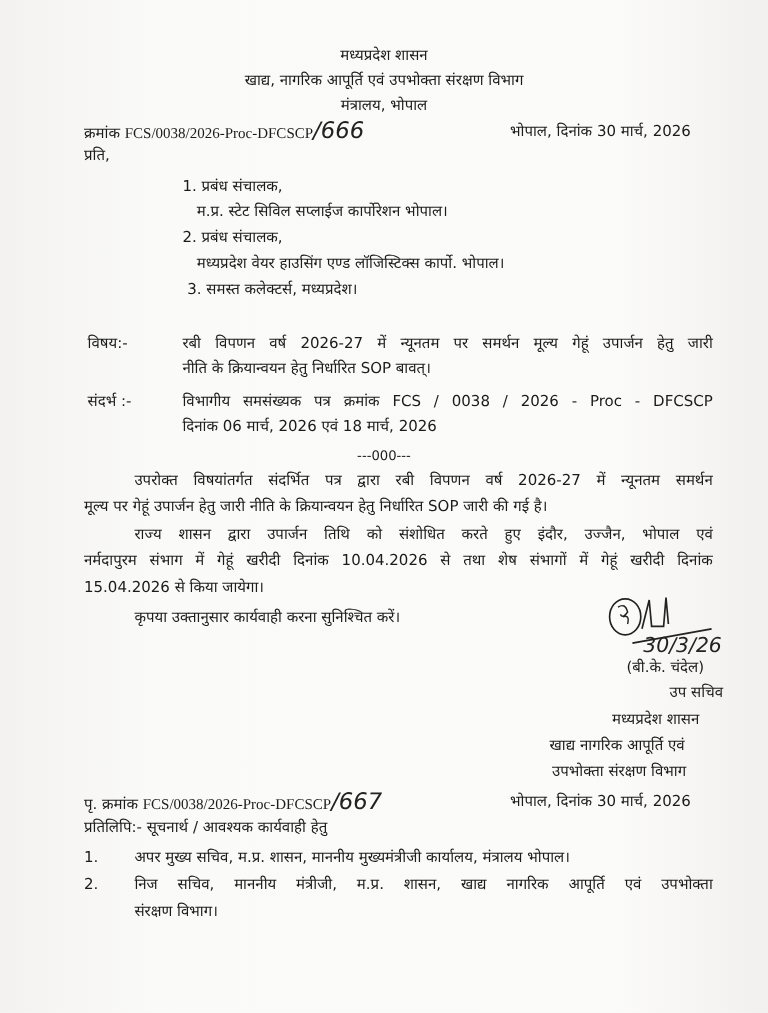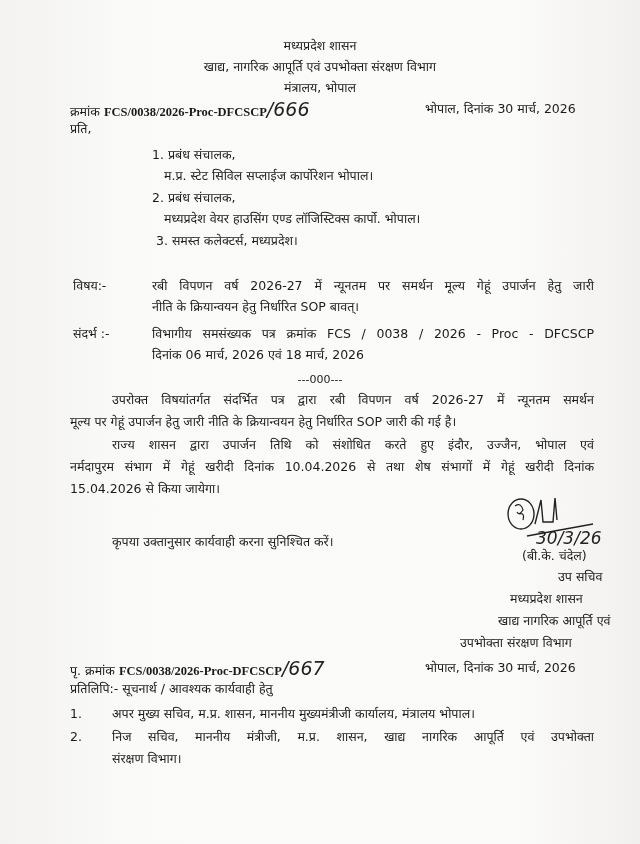--- a/index.html
+++ b/index.html
@@ -8,21 +8,21 @@
     background:#f7f6f4;
     font-family: "DejaVu Sans", "Liberation Sans", sans-serif;
     color:#1b1b1b;
     position:relative;
   }
   .page { position:absolute; left:0; top:0; width:640px; height:844px;
     background: linear-gradient(90deg,#f3f2f0 0%,#fafaf9 20%,#fbfbfa 80%,#f2f0ee 100%); }
   .ln { position:absolute; white-space:nowrap; font-size:12.5px; line-height:16px; }
   .c { left:0; width:640px; text-align:center; }
   .hand { font-family:"DejaVu Sans", sans-serif; font-style:italic; font-size:19px; color:#222; }
-  .serif { font-family:"Liberation Serif", serif; font-weight:bold; }
+  .serif { font-family:"Liberation Serif", serif; font-weight:normal; }
   .sig { position:absolute; left:505px; top:496px; width:90px; height:50px; }
 </style>
 </head>
 <body>
 
 <div class="page">
 
   <div class="ln c" style="top:38px;">मध्यप्रदेश शासन</div>
   <div class="ln c" style="top:59px;">खाद्य, नागरिक आपूर्ति एवं उपभोक्ता संरक्षण विभाग</div>
   <div class="ln c" style="top:80px;">मंत्रालय, भोपाल</div>
@@ -57,33 +57,33 @@
   <div class="ln" style="left:152px; top:326px; width:442px; text-align:justify; text-align-last:justify;">विभागीय समसंख्यक पत्र क्रमांक FCS / 0038 / 2026 - Proc - DFCSCP</div>
   <div class="ln" style="left:152px; top:347px;">दिनांक 06 मार्च, 2026  एवं 18 मार्च, 2026</div>
 
   <div class="ln c" style="top:372px; font-size:11px;">---000---</div>
 
   <div class="ln" style="left:112px; top:392px; width:482px; text-align:justify; text-align-last:justify;">उपरोक्त विषयांतर्गत संदर्भित पत्र द्वारा रबी विपणन वर्ष 2026-27 में न्यूनतम समर्थन</div>
   <div class="ln" style="left:70px; top:414px;">मूल्य पर गेहूं उपार्जन हेतु जारी नीति के क्रियान्वयन हेतु निर्धारित SOP जारी की गई है।</div>
   <div class="ln" style="left:112px; top:437px; width:482px; text-align:justify; text-align-last:justify;">राज्य शासन द्वारा उपार्जन तिथि को संशोधित करते हुए इंदौर, उज्जैन, भोपाल एवं</div>
   <div class="ln" style="left:70px; top:459px; width:524px; text-align:justify; text-align-last:justify;">नर्मदापुरम संभाग में गेहूं खरीदी दिनांक 10.04.2026 से तथा शेष संभागों में गेहूं खरीदी दिनांक</div>
   <div class="ln" style="left:70px; top:481px;">15.04.2026 से किया जायेगा।</div>
-  <div class="ln" style="left:112px; top:506px;margin-top:28px;">कृपया उक्तानुसार कार्यवाही करना सुनिश्चित करें।</div>
+  <div class="ln" style="left:112px; top:506px;">कृपया उक्तानुसार कार्यवाही करना सुनिश्चित करें।</div>
 
   <svg class="sig" viewBox="0 0 90 50">
     <ellipse cx="16" cy="18" rx="13" ry="15" fill="none" stroke="#222" stroke-width="1.4"></ellipse>
     <path d="M10 10 q6 -4 8 4 q-4 6 -6 2 M14 18 q6 -2 4 6" fill="none" stroke="#222" stroke-width="1.2"></path>
     <path d="M30 28 L36 4 L38 26 L48 26 L50 2 L52 24" fill="none" stroke="#222" stroke-width="1.4"></path>
     <path d="M22 40 L88 28" fill="none" stroke="#222" stroke-width="1.4"></path>
   </svg>
   <div class="ln hand" style="left:536px; top:530px; font-size:17px;">30/3/26</div>
   <div class="ln" style="left:522px; top:548px;">(बी.के. चंदेल)</div>
   <div class="ln" style="left:558px; top:569px;">उप सचिव</div>
   <div class="ln" style="left:510px; top:591px;">मध्यप्रदेश शासन</div>
-  <div class="ln" style="left:458px; top:613px;margin-left:40px;">खाद्य नागरिक आपूर्ति एवं</div>
+  <div class="ln" style="left:458px; top:613px;">खाद्य नागरिक आपूर्ति एवं</div>
   <div class="ln" style="left:460px; top:635px;">उपभोक्ता संरक्षण विभाग</div>
 
   <div class="ln" style="left:70px; top:660px;">
     <span>पृ. क्रमांक</span>
     <span class="serif">FCS/0038/2026-Proc-DFCSCP</span><span class="hand">/667</span>
   </div>
   <div class="ln" style="left:425px; top:660px;">भोपाल, दिनांक 30 मार्च, 2026</div>
   <div class="ln" style="left:70px; top:681px;">प्रतिलिपि:- सूचनार्थ / आवश्यक कार्यवाही हेतु</div>
 
   <div class="ln" style="left:70px; top:706px;">1.</div>

